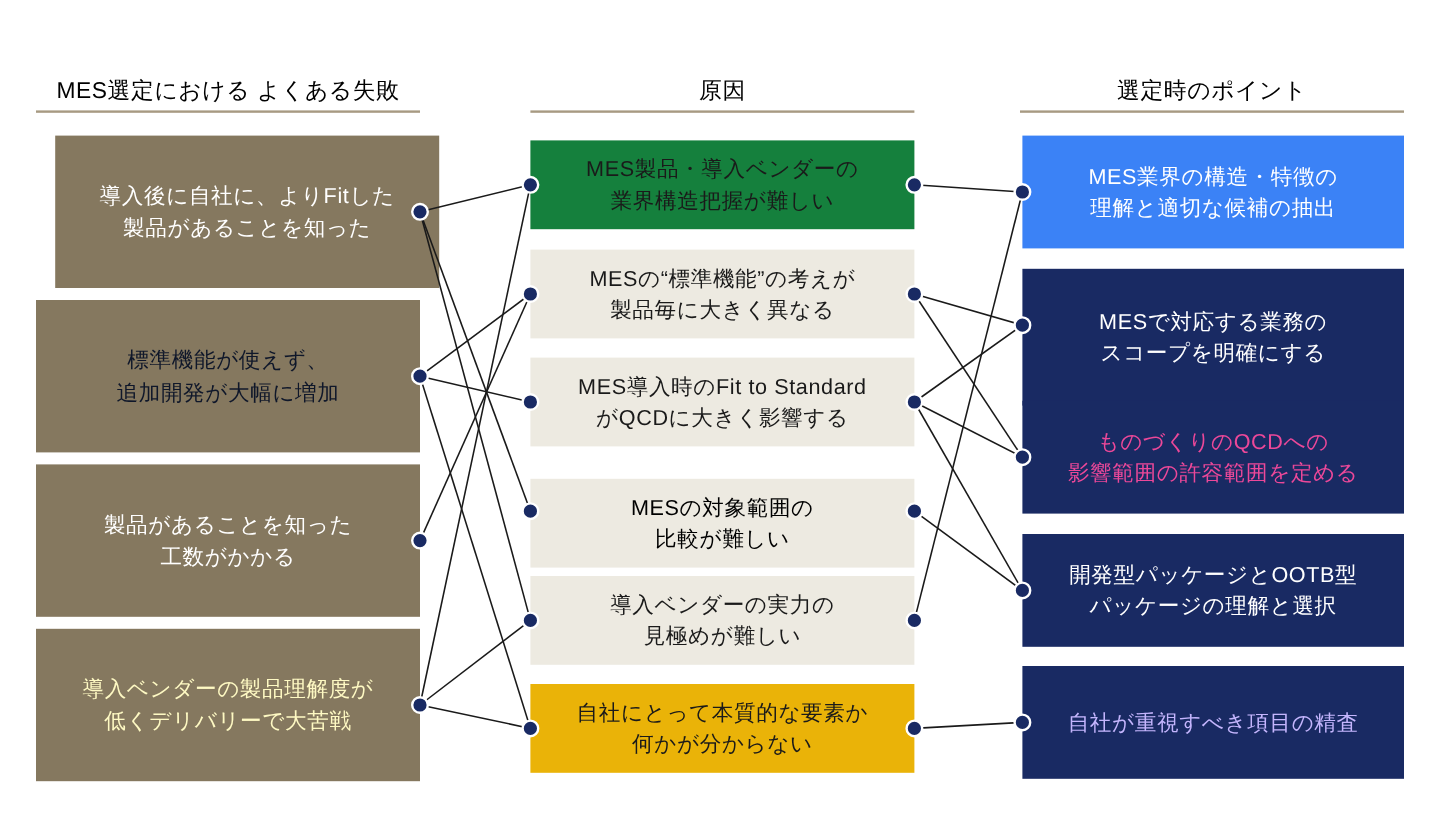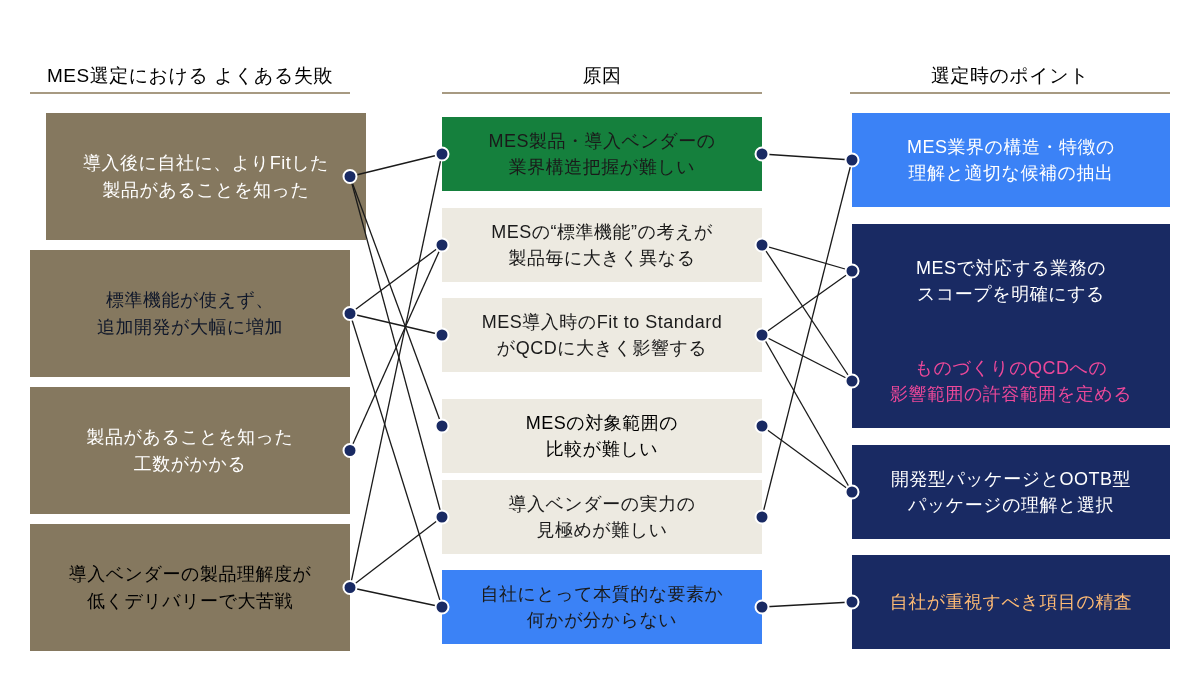--- a/index.html
+++ b/index.html
@@ -54,47 +54,47 @@
     <span>原因</span>
   </div>
 
   <div id="col-failures">
       <div class="box" style="left: 46px; top: 113px; width: 320px; height: 127px; background: rgb(133, 120, 95); color: rgb(255, 255, 255);">導入後に自社に、よりFitした
 製品があることを知った</div>
       <div class="box" style="left: 30px; top: 250px; width: 320px; height: 127px; background: rgb(133, 120, 95); color: #0f172a;">標準機能が使えず、
 追加開発が大幅に増加</div>
       <div class="box" style="left: 30px; top: 387px; width: 320px; height: 127px; background: rgb(133, 120, 95); color: rgb(255, 255, 255);">製品があることを知った
 工数がかかる</div>
-      <div class="box" style="left: 30px; top: 524px; width: 320px; height: 127px; background: rgb(133, 120, 95); color: #000000;">導入ベンダーの製品理解度が
+      <div class="box" style="left: 30px; top: 524px; width: 320px; height: 127px; background: rgb(133, 120, 95); color: #fef9c3;">導入ベンダーの製品理解度が
 低くデリバリーで大苦戦</div>
     </div>
   <div id="col-causes">
       <div class="box" style="left: 442px; top: 117px; width: 320px; height: 74px; background: #15803d; color: rgb(26, 26, 26);">MES製品・導入ベンダーの
 業界構造把握が難しい</div>
       <div class="box" style="left: 442px; top: 208px; width: 320px; height: 74px; background: rgb(237, 234, 225); color: rgb(26, 26, 26);">MESの“標準機能”の考えが
 製品毎に大きく異なる</div>
       <div class="box" style="left: 442px; top: 298px; width: 320px; height: 74px; background: rgb(237, 234, 225); color: rgb(26, 26, 26);">MES導入時のFit to Standard
 がQCDに大きく影響する</div>
       <div class="box" style="left: 442px; top: 399px; width: 320px; height: 74px; background: rgb(237, 234, 225); color: #000000;">MESの対象範囲の
 比較が難しい</div>
       <div class="box" style="left: 442px; top: 480px; width: 320px; height: 74px; background: rgb(237, 234, 225); color: rgb(26, 26, 26);">導入ベンダーの実力の
 見極めが難しい</div>
-      <div class="box" style="left: 442px; top: 570px; width: 320px; height: 74px; background: #3b82f6; color: rgb(26, 26, 26);">自社にとって本質的な要素か
+      <div class="box" style="left: 442px; top: 570px; width: 320px; height: 74px; background: #eab308; color: rgb(26, 26, 26);">自社にとって本質的な要素か
 何かが分からない</div>
     </div>
   <div id="col-points">
       <div class="box" style="left: 852px; top: 113px; width: 318px; height: 94px; background: #3b82f6; color: rgb(255, 255, 255);">MES業界の構造・特徴の
 理解と適切な候補の抽出</div>
       <div class="box" style="left: 852px; top: 224px; width: 318px; height: 114px; background: rgb(25, 42, 99); color: rgb(255, 255, 255);">MESで対応する業務の
 スコープを明確にする</div>
       <div class="box" style="left: 852px; top: 334px; width: 318px; height: 94px; background: rgb(25, 42, 99); color: #ec4899;">ものづくりのQCDへの
 影響範囲の許容範囲を定める</div>
       <div class="box" style="left: 852px; top: 445px; width: 318px; height: 94px; background: rgb(25, 42, 99); color: rgb(255, 255, 255);">開発型パッケージとOOTB型
 パッケージの理解と選択</div>
-      <div class="box" style="left: 852px; top: 555px; width: 318px; height: 94px; background: rgb(25, 42, 99); color: #fdba74;">自社が重視すべき項目の精査</div>
+      <div class="box" style="left: 852px; top: 555px; width: 318px; height: 94px; background: rgb(25, 42, 99); color: #c4b5fd;">自社が重視すべき項目の精査</div>
     </div>
 
   <svg id="wires" viewBox="0 0 1200 685">
       <line x1="350" y1="176.5" x2="442" y2="154" stroke="#1A1A1A" stroke-width="1.3"></line>
       <line x1="350" y1="176.5" x2="442" y2="426" stroke="#1A1A1A" stroke-width="1.3"></line>
       <line x1="350" y1="176.5" x2="442" y2="517" stroke="#1A1A1A" stroke-width="1.3"></line>
       <line x1="350" y1="313.5" x2="442" y2="245" stroke="#1A1A1A" stroke-width="1.3"></line>
       <line x1="350" y1="313.5" x2="442" y2="335" stroke="#1A1A1A" stroke-width="1.3"></line>
       <line x1="350" y1="313.5" x2="442" y2="607" stroke="#1A1A1A" stroke-width="1.3"></line>
       <line x1="350" y1="450.5" x2="442" y2="245" stroke="#1A1A1A" stroke-width="1.3"></line>

